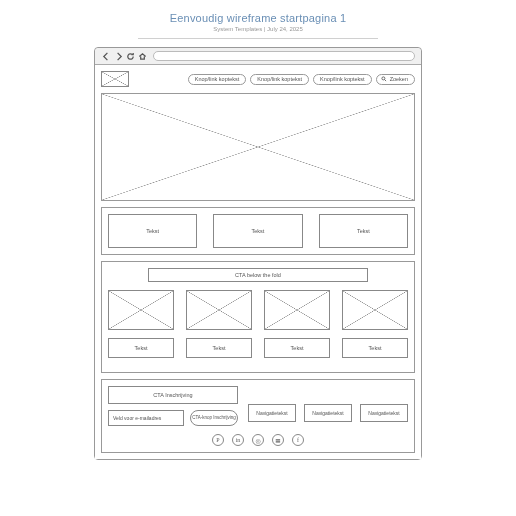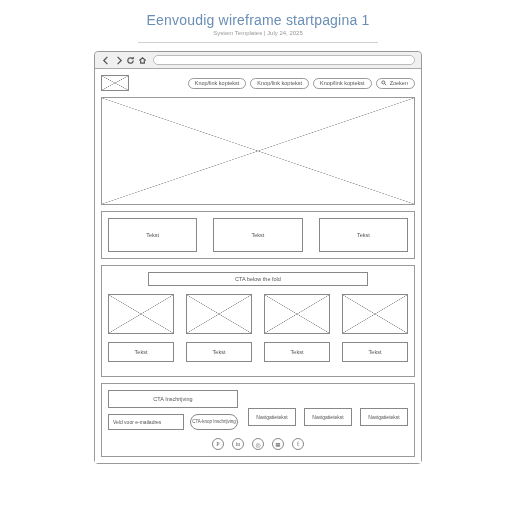--- a/index.html
+++ b/index.html
@@ -9,21 +9,21 @@
     font-size: 6px;
     color: #555;
     width: 516px;
     height: 516px;
     display: flex;
     flex-direction: column;
     align-items: center;
     padding-top: 12px;
   }
   .doc-title {
-    font-size: 14px;
+    font-size: 11px;
     color: #6a8fb5;
     text-align: center;
     letter-spacing: 0.2px;
   }
   .doc-meta {
     font-size: 6px;
     color: #999;
     text-align: center;
     margin-top: 2px;
     margin-bottom: 4px;

